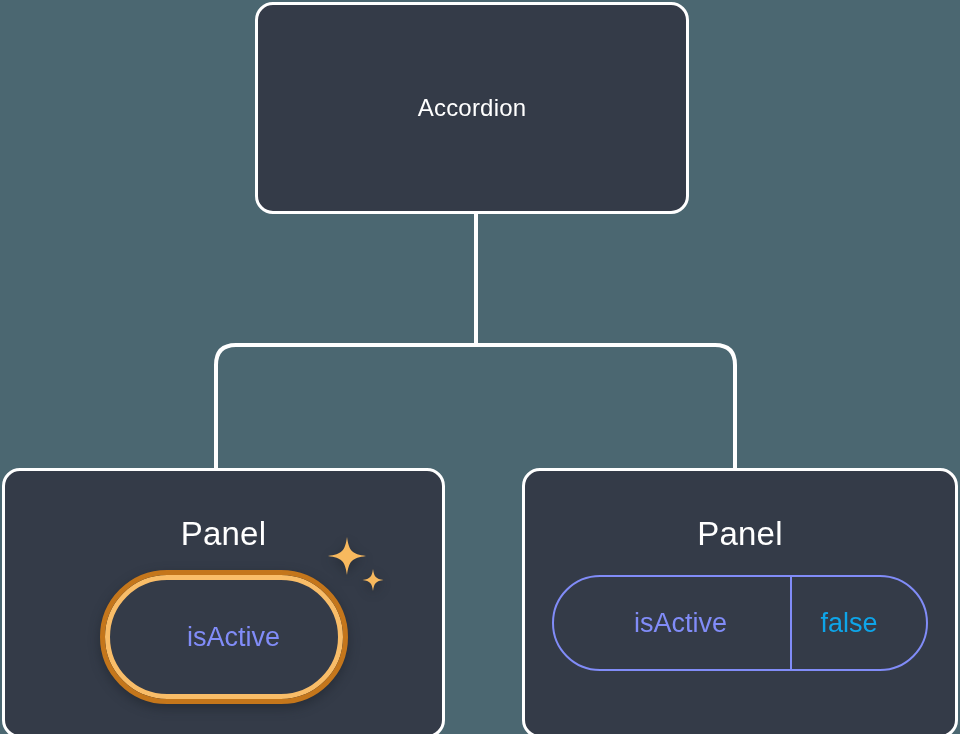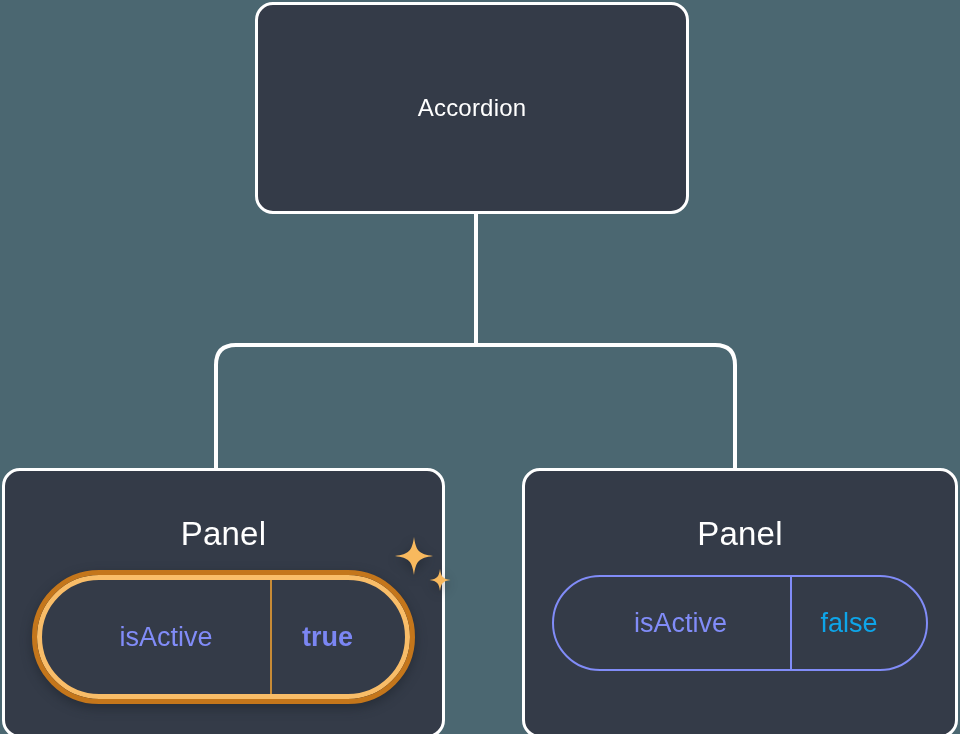--- a/index.html
+++ b/index.html
@@ -158,21 +158,20 @@
   <div class="node" id="node-accordion">
     <div class="node-title">Accordion</div>
   </div>
 
   <div class="node panel-node" id="node-panel-left">
     <div class="node-title">Panel</div>
 
     <div class="pill-wrap pill-wrap-highlight">
       <div class="pill pill-highlight">
         <div class="pill-cell pill-key">isActive</div>
-        <div class="pill-cell pill-val">true</div>
       </div>
 
       <svg class="sparkles" viewBox="0 0 70 70">
         <path d="M26 2 C28 16 31 19 45 21 C31 23 28 26 26 40 C24 26 21 23 7 21 C21 19 24 16 26 2 Z" fill="#f8b95e"></path>
         <path d="M52 34 C53.2 42 54.8 43.8 62.5 45 C54.8 46.2 53.2 48 52 56 C50.8 48 49.2 46.2 41.5 45 C49.2 43.8 50.8 42 52 34 Z" fill="#f8b95e"></path>
       </svg>
     </div>
   </div>
 
   <div class="node panel-node" id="node-panel-right">

